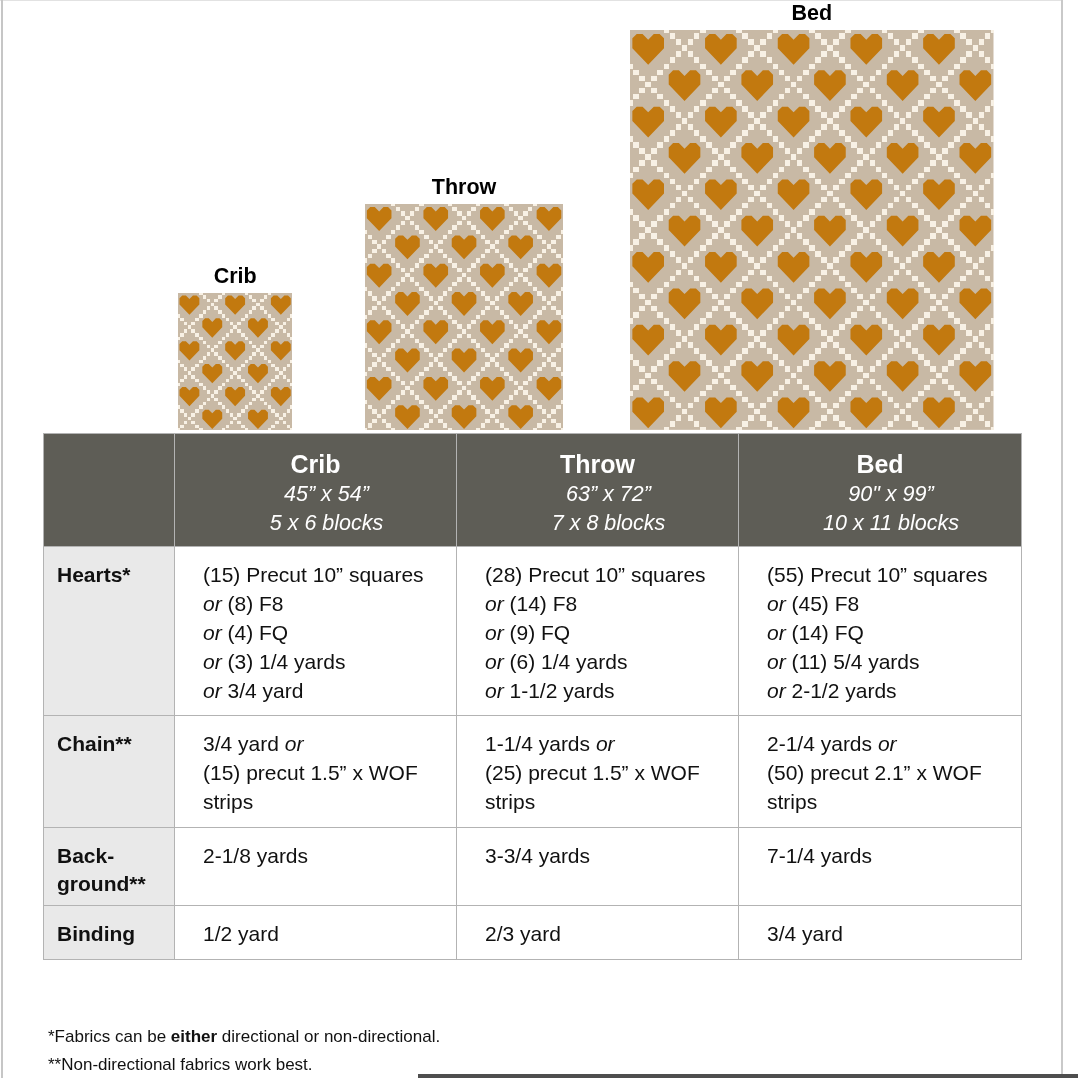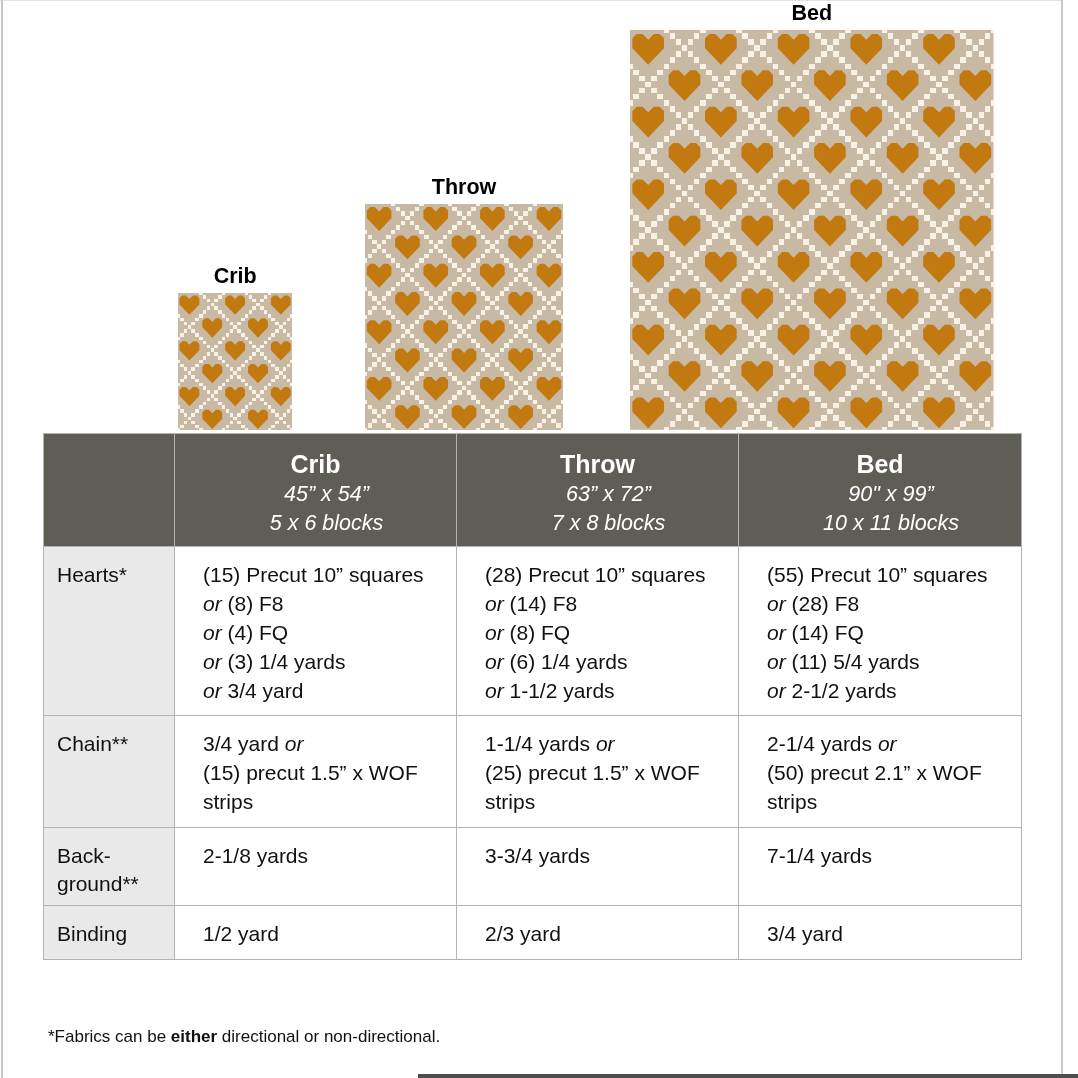--- a/index.html
+++ b/index.html
@@ -37,21 +37,21 @@
   }
   tr.head{height:113px;}
   tr.head th{
     background:var(--header-bg,#5e5d56);color:#fff;text-align:center;
     padding-top:15px;font-weight:normal;
   }
   .ct{font-weight:bold;font-size:25px;line-height:31px;}
   .cs{font-style:italic;font-size:21.5px;line-height:29px;margin-left:22px;}
   tbody th{
     background:var(--labelcol-bg,#e9e9e9);
-    text-align:left;font-weight:normal;font-size:21px;line-height:28px;
+    text-align:left;font-weight:bold;font-size:21px;line-height:28px;
     padding:14px 6px 0 13px;white-space:pre-line;
   }
   tbody td{
     background:#fff;padding:13px 8px 0 28px;line-height:29px;
   }
   tr.r-hearts{height:169px;}
   tr.r-chain{height:112px;}
   tr.r-background{height:78px;}
   tr.r-backing{height:58px;}
   tr.r-binding{height:54px;}
@@ -1509,27 +1509,27 @@
         <td>
             <div><span>(15) Precut 10” squares</span></div>
             <div><span class="it">or</span><span> (8) F8</span></div>
             <div><span class="it">or</span><span> (4) FQ</span></div>
             <div><span class="it">or</span><span> (3) 1/4 yards</span></div>
             <div><span class="it">or</span><span> 3/4 yard</span></div>
           </td>
         <td>
             <div><span>(28) Precut 10” squares</span></div>
             <div><span class="it">or</span><span> (14) F8</span></div>
-            <div><span class="it">or</span><span> (8) FQ</span></div>
+            <div><span class="it">or</span><span> (9) FQ</span></div>
             <div><span class="it">or</span><span> (6) 1/4 yards</span></div>
             <div><span class="it">or</span><span> 1-1/2 yards</span></div>
           </td>
         <td>
             <div><span>(55) Precut 10” squares</span></div>
-            <div><span class="it">or</span><span> (28) F8</span></div>
+            <div><span class="it">or</span><span> (45) F8</span></div>
             <div><span class="it">or</span><span> (14) FQ</span></div>
             <div><span class="it">or</span><span> (11) 5/4 yards</span></div>
             <div><span class="it">or</span><span> 2-1/2 yards</span></div>
           </td>
       </tr>
       <tr class="r-chain">
         <th>Chain**</th>
         <td>
             <div><span>3/4 yard </span><span class="it">or</span></div>
             <div><span>(15) precut 1.5” x WOF</span></div>
@@ -1569,15 +1569,16 @@
           </td>
         <td>
             <div><span>3/4 yard</span></div>
           </td>
       </tr>
     </tbody>
   </table>
 
   <div class="footnotes">
     <div><span>*Fabrics can be </span><span class="bd">either</span><span> directional or non-directional.</span></div>
+    <div><span>**Non-directional fabrics work best.</span></div>
   </div>
 
 </div>
 
 </body></html>

